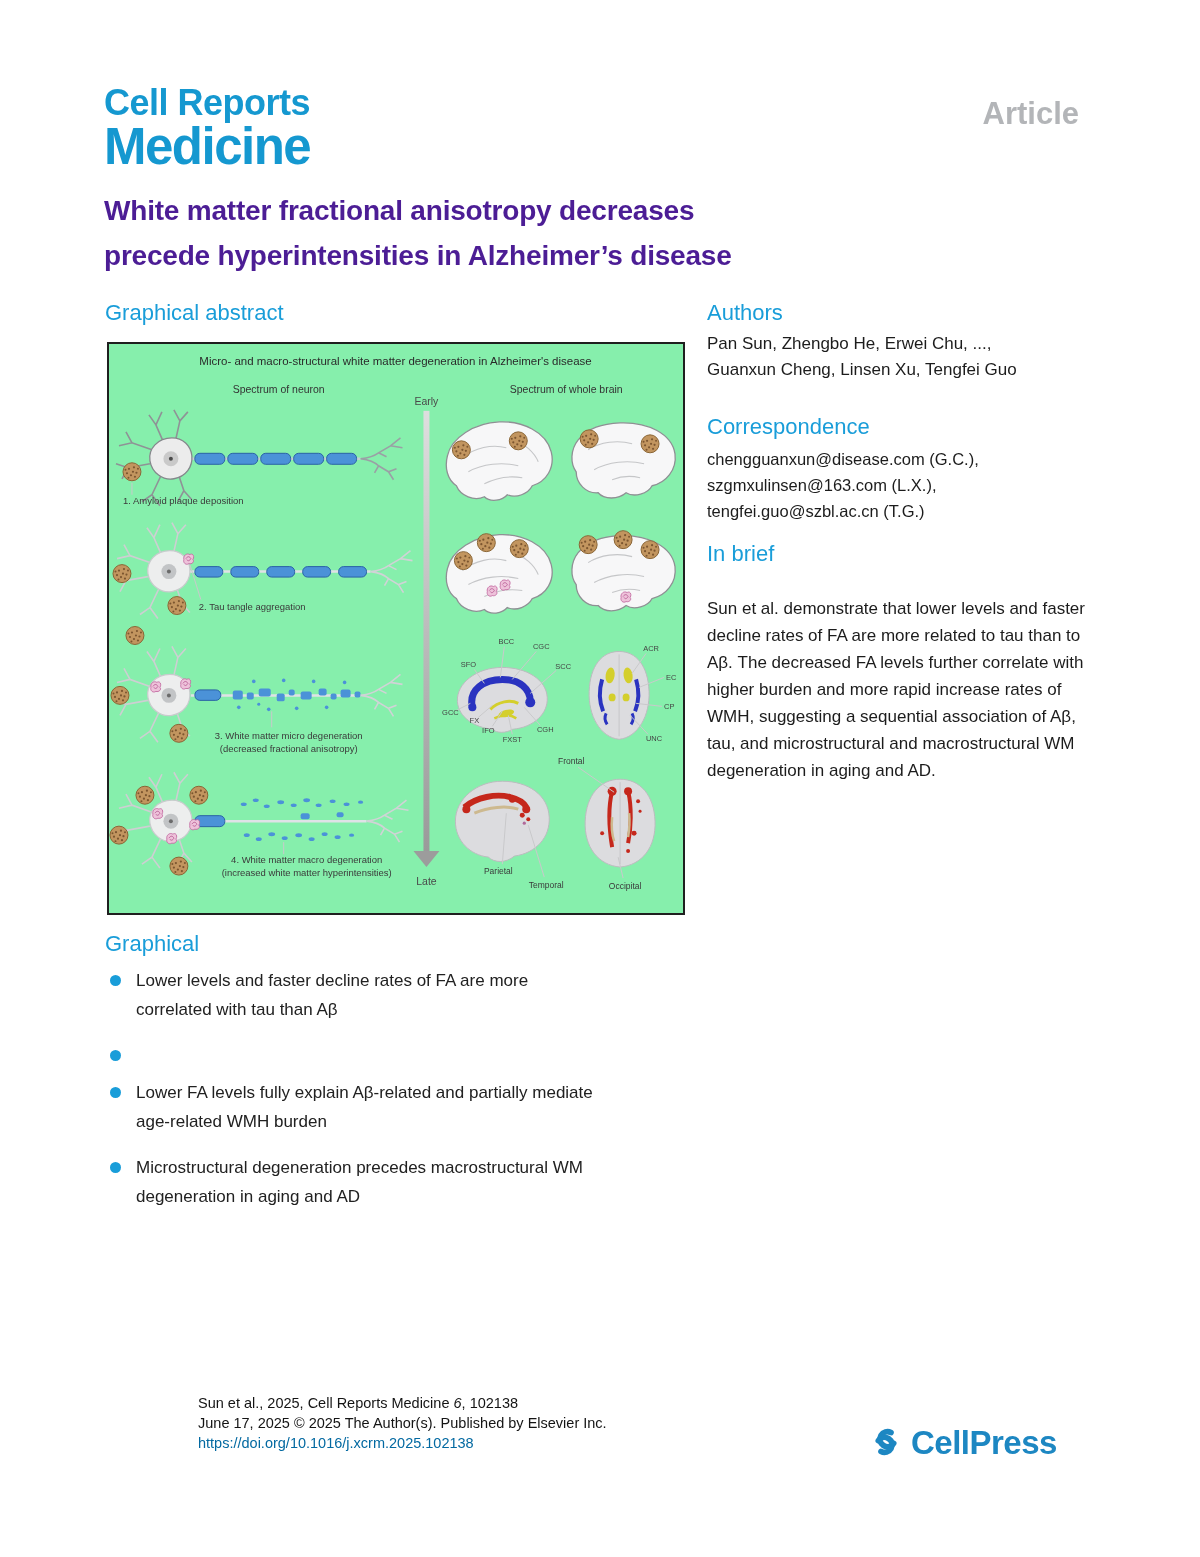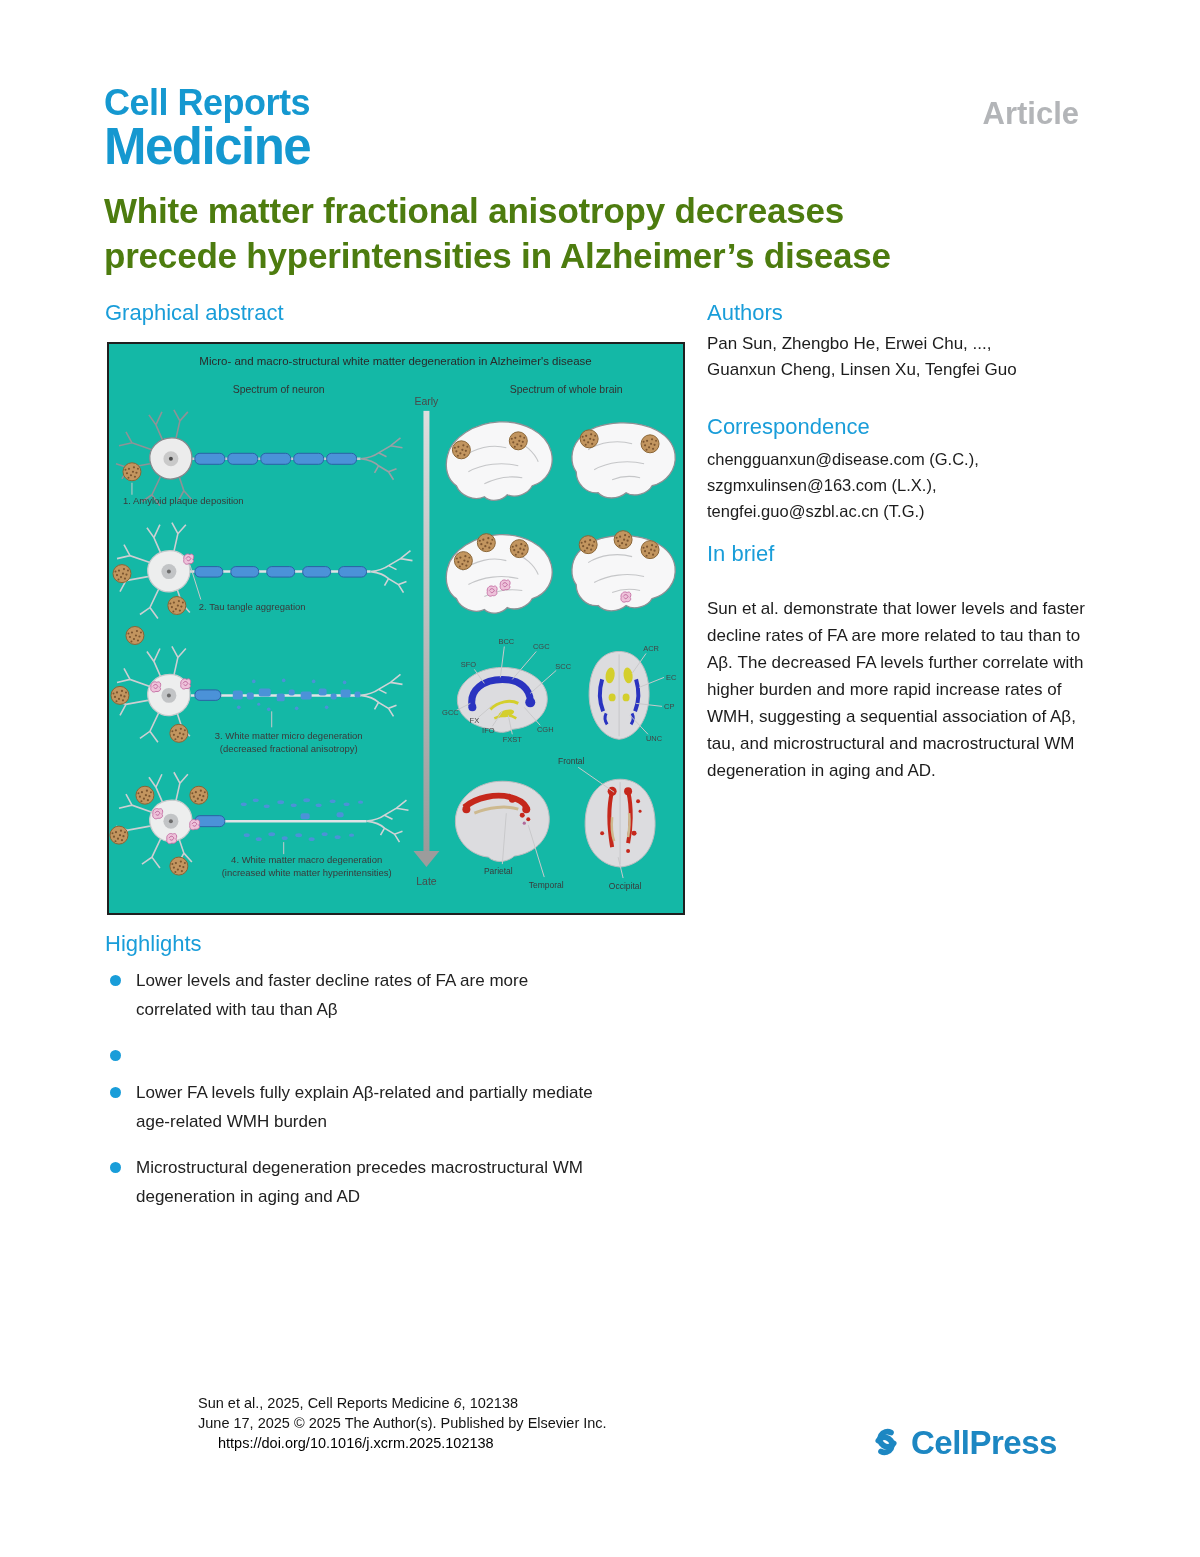--- a/index.html
+++ b/index.html
@@ -5,44 +5,44 @@
   html,body { margin:0; padding:0; background:#ffffff; }
   body { font-family:"Liberation Sans", sans-serif; color:#1f1f1f; }
   .page { position:relative; width:1200px; height:1557px; background:#fff; overflow:hidden; }
 
   
   .brand { position:absolute; left:104px; top:84px; color:#1598d0; font-weight:bold; letter-spacing:-0.5px; }
   .brand .l1 { font-size:36px; line-height:37px; }
   .brand .l2 { font-size:51px; line-height:51px; letter-spacing:-1.5px; }
   .article-type { position:absolute; top:96px; right:121px; font-size:31px; font-weight:bold; color:#b3b5b8; }
 
-  .paper-title { position:absolute; left:104px; top:188px; font-size:35px; font-weight:bold; color:#4d7c0f; line-height:45px; letter-spacing:-0.2px; }
+  .paper-title { position:absolute; left:104px; top:188px; font-size:28px; font-weight:bold; color:#4c1d95; line-height:45px; letter-spacing:-0.2px; }
 
   .sec-h { position:absolute; color:#199dd9; font-size:22px; line-height:26px; }
   #ga-h { left:105px; top:300px; }
   #authors-h { left:707px; top:300px; }
   #corr-h { left:707px; top:414px; }
   #brief-h { left:707px; top:541px; }
   #hl-h { left:105px; top:931px; }
 
-  .ga-box { position:absolute; left:107px; top:342px; width:578px; height:573px; border:2px solid #1f1f1f; box-sizing:border-box; background:#14b8a6; }
+  .ga-box { position:absolute; left:107px; top:342px; width:578px; height:573px; border:2px solid #1f1f1f; box-sizing:border-box; background:#86efac; }
   .ga-box svg { display:block; }
 
   .authors-text { position:absolute; left:707px; top:331px; font-size:17px; line-height:26px; color:#1c1c1c; }
   .corr-emails  { position:absolute; left:707px; top:446px; font-size:16.5px; line-height:26px; color:#1c1c1c; }
   .brief-text   { position:absolute; left:707px; top:595px; width:390px; font-size:17px; line-height:27px; color:#1c1c1c; }
 
   .hl-list { position:absolute; left:107px; top:966px; width:612px; }
   .hl-item { display:flex; margin-bottom:17px; }
   .hl-dot { width:11px; height:11px; border-radius:50%; background:#199dd9; margin:9px 0 0 3px; flex:none; }
   .hl-lines { margin-left:15px; font-size:17px; line-height:29px; color:#212121; }
 
   .footer { position:absolute; left:198px; top:1393px; font-size:14.5px; line-height:20px; color:#141414; }
   .footer .it { font-style:italic; }
-  .doi { color:#000000; text-decoration:none;margin-left:20px; }
+  .doi { color:#0369a1; text-decoration:none; }
 
   .cellpress { position:absolute; left:868px; top:1424px; display:flex; }
   .cp-text { font-size:33px; font-weight:bold; color:#1d87c2; letter-spacing:-0.5px; margin-left:7px; }
 
   
   svg text { font-family:"Liberation Sans", sans-serif; }
   .fig-title { font-size:11.5px; fill:#2a2a2a; }
   .col-h { font-size:10.5px; fill:#333; }
   .tl { font-size:10.5px; fill:#4a4a4a; }
   .lbl { font-size:9.5px; fill:#3a3a3a; }
@@ -83,21 +83,21 @@
 
   <div class="paper-title">
     <div>White matter fractional anisotropy decreases</div>
     <div>precede hyperintensities in Alzheimer’s disease</div>
   </div>
 
   <div class="sec-h" id="ga-h">Graphical abstract</div>
   <div class="sec-h" id="authors-h">Authors</div>
   <div class="sec-h" id="corr-h">Correspondence</div>
   <div class="sec-h" id="brief-h">In brief</div>
-  <div class="sec-h" id="hl-h">Highlights</div>
+  <div class="sec-h" id="hl-h">Graphical</div>
 
   <div class="authors-text">
     <div>Pan Sun, Zhengbo He, Erwei Chu, ...,</div>
     <div>Guanxun Cheng, Linsen Xu, Tengfei Guo</div>
   </div>
   <div class="corr-emails">
     <div>chengguanxun@disease.com (G.C.),</div>
     <div>szgmxulinsen@163.com (L.X.),</div>
     <div>tengfei.guo@szbl.ac.cn (T.G.)</div>
   </div>

